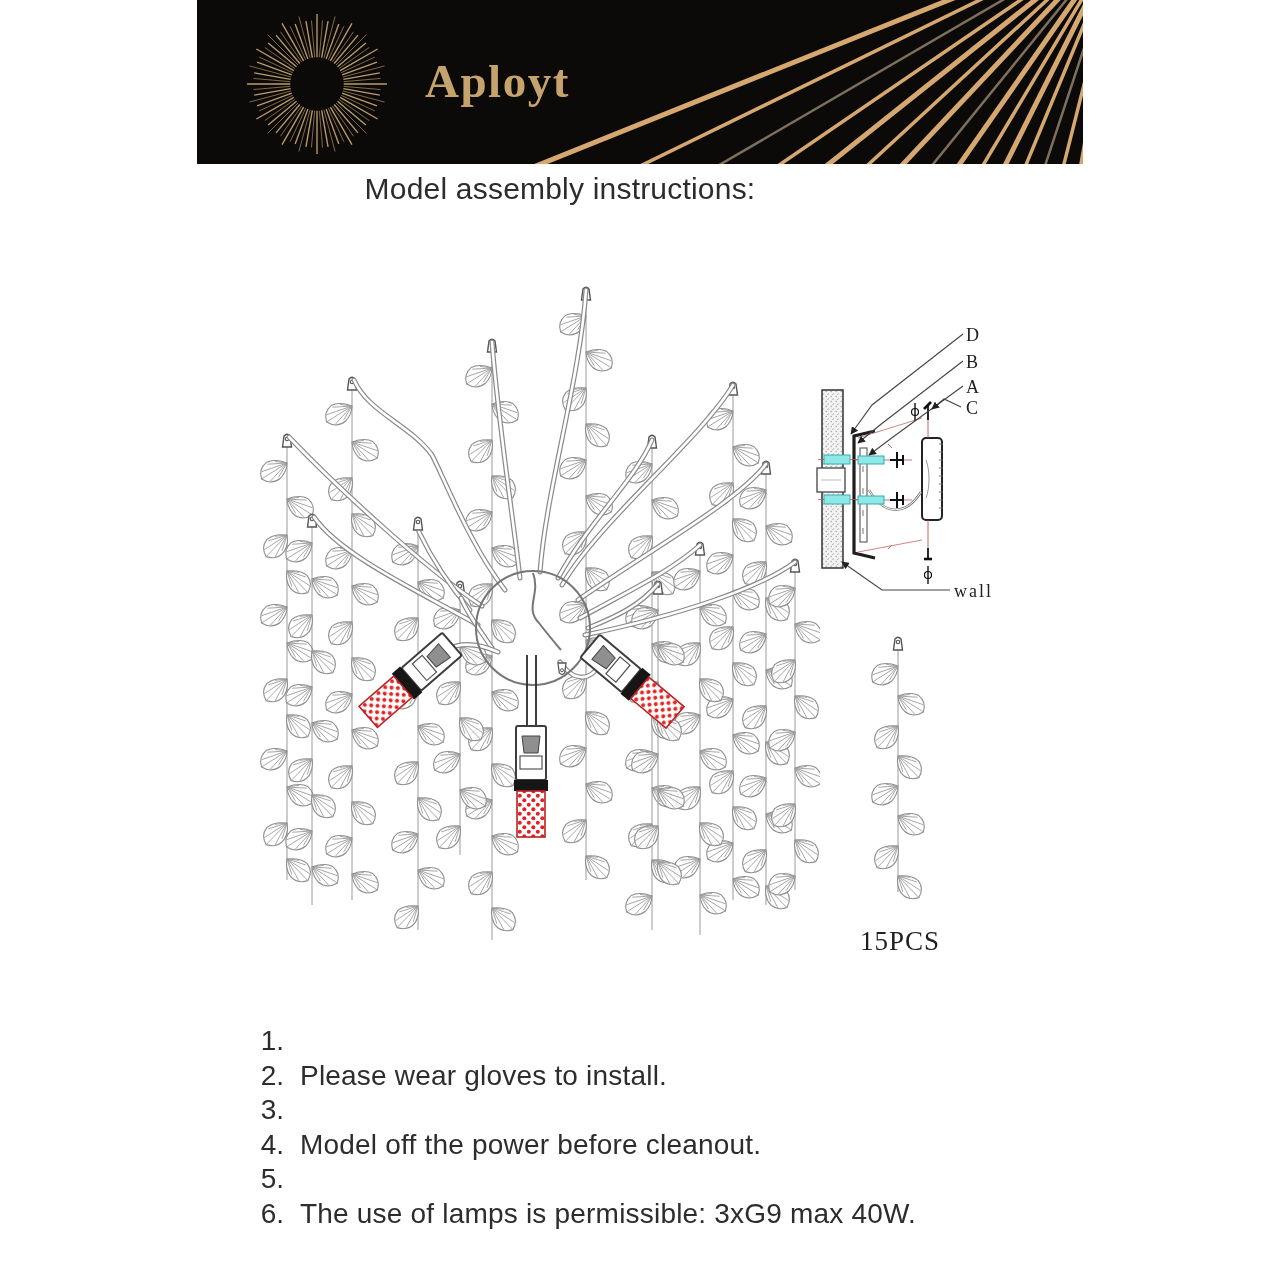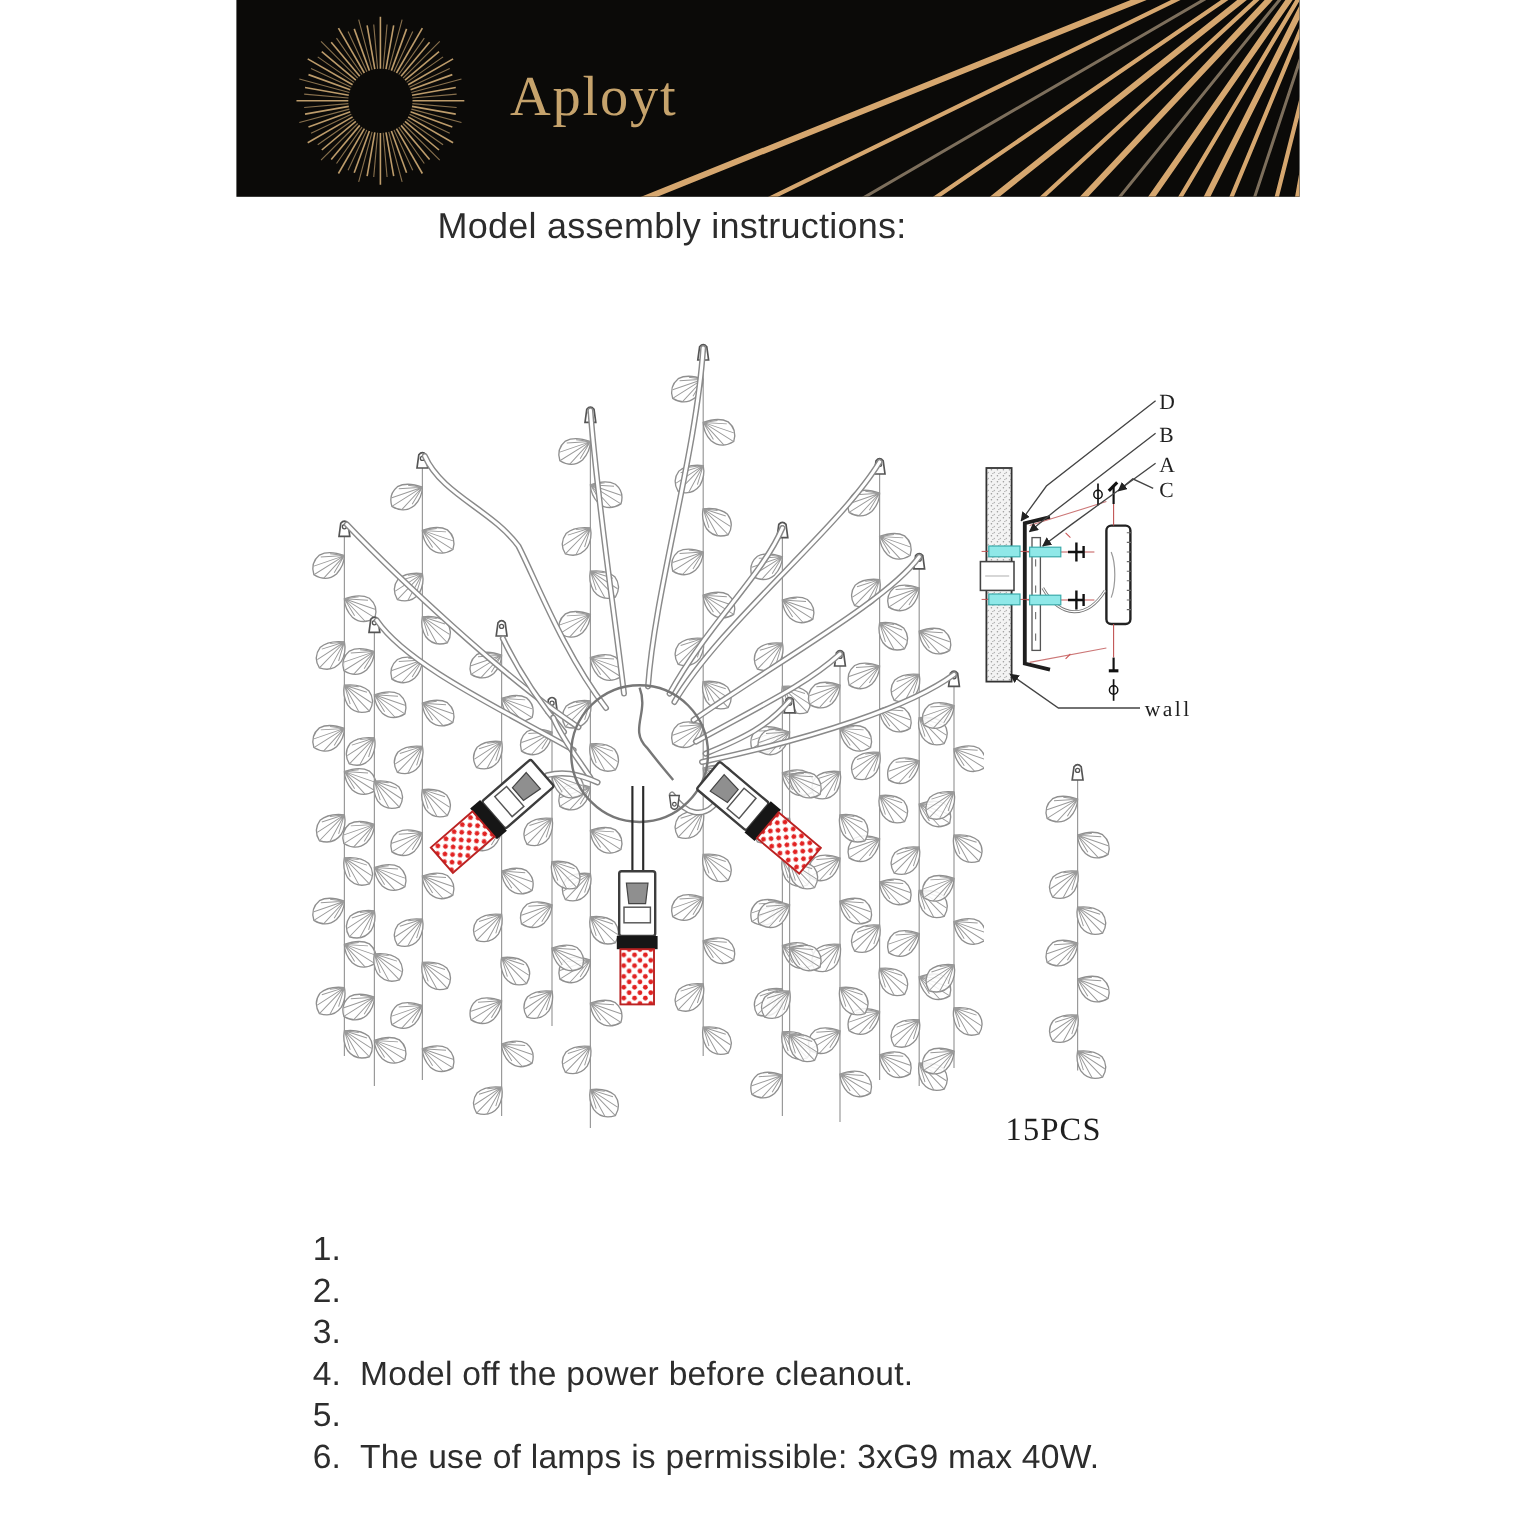--- a/index.html
+++ b/index.html
@@ -4,30 +4,30 @@
 <style>
   html,body{margin:0;padding:0;background:#ffffff;}
   .page{position:relative;width:1280px;height:1280px;background:#fff;overflow:hidden;
         font-family:"Liberation Sans",sans-serif;color:#2e2e2e;}
   
   .banner{position:absolute;left:197px;top:0;width:886px;height:164px;background:#0b0a08;overflow:hidden;}
   .banner svg{position:absolute;}
   #sunburst{left:48px;top:12px;}
   #fanrays{left:0;top:0;}
   .brand-name{position:absolute;left:228px;top:54px;font-family:"Liberation Serif",serif;
-              font-size:47px;font-weight:400;letter-spacing:1.5px;color:#c6a36c;}
+              font-size:47px;font-weight:700;letter-spacing:1.5px;color:#c6a36c;}
   
   .title-block{position:absolute;left:0;top:170px;width:1120px;text-align:center;
                font-size:30px;line-height:37px;color:#2c2c2c;letter-spacing:0.2px;}
   
   .diagram-svg{position:absolute;}
   #chand{left:250px;top:278px;}
   #wallsvg{left:795px;top:295px;}
   #strandsvg{left:850px;top:625px;}
-  .pcs-label{position:absolute;left:838px;top:926px;font-family:"Liberation Serif",serif;
+  .pcs-label{position:absolute;left:860px;top:926px;font-family:"Liberation Serif",serif;
              font-size:27px;color:#1f1f1f;letter-spacing:1px;}
   .cad-label{font-family:"Liberation Serif",serif;font-size:18px;fill:#1f1f1f;}
   .wall-label{font-family:"Liberation Serif",serif;font-size:18px;fill:#1f1f1f;letter-spacing:2px;}
   
   .instructions{position:absolute;left:240px;top:1024px;width:840px;}
   .instr-row{display:flex;font-size:28px;line-height:34.5px;color:#2d2d2d;}
   .instr-num{width:44px;text-align:right;margin-right:16px;flex:none;}
   .instr-text{letter-spacing:0.2px;}
 </style>
 </head>
@@ -468,20 +468,21 @@
       <use href="#leaf" transform="translate(898 876) scale(1 1) rotate(48)"></use>
     </svg>
   <div class="pcs-label">15PCS</div>
 
   <div class="instructions">
     <div class="instr-row">
       <span class="instr-num">1.</span>
     </div>
     <div class="instr-row">
       <span class="instr-num">2.</span>
+      <span class="instr-text">Please wear gloves to install.</span>
     </div>
     <div class="instr-row">
       <span class="instr-num">3.</span>
     </div>
     <div class="instr-row">
       <span class="instr-num">4.</span>
       <span class="instr-text">Model off the power before cleanout.</span>
     </div>
     <div class="instr-row">
       <span class="instr-num">5.</span>

